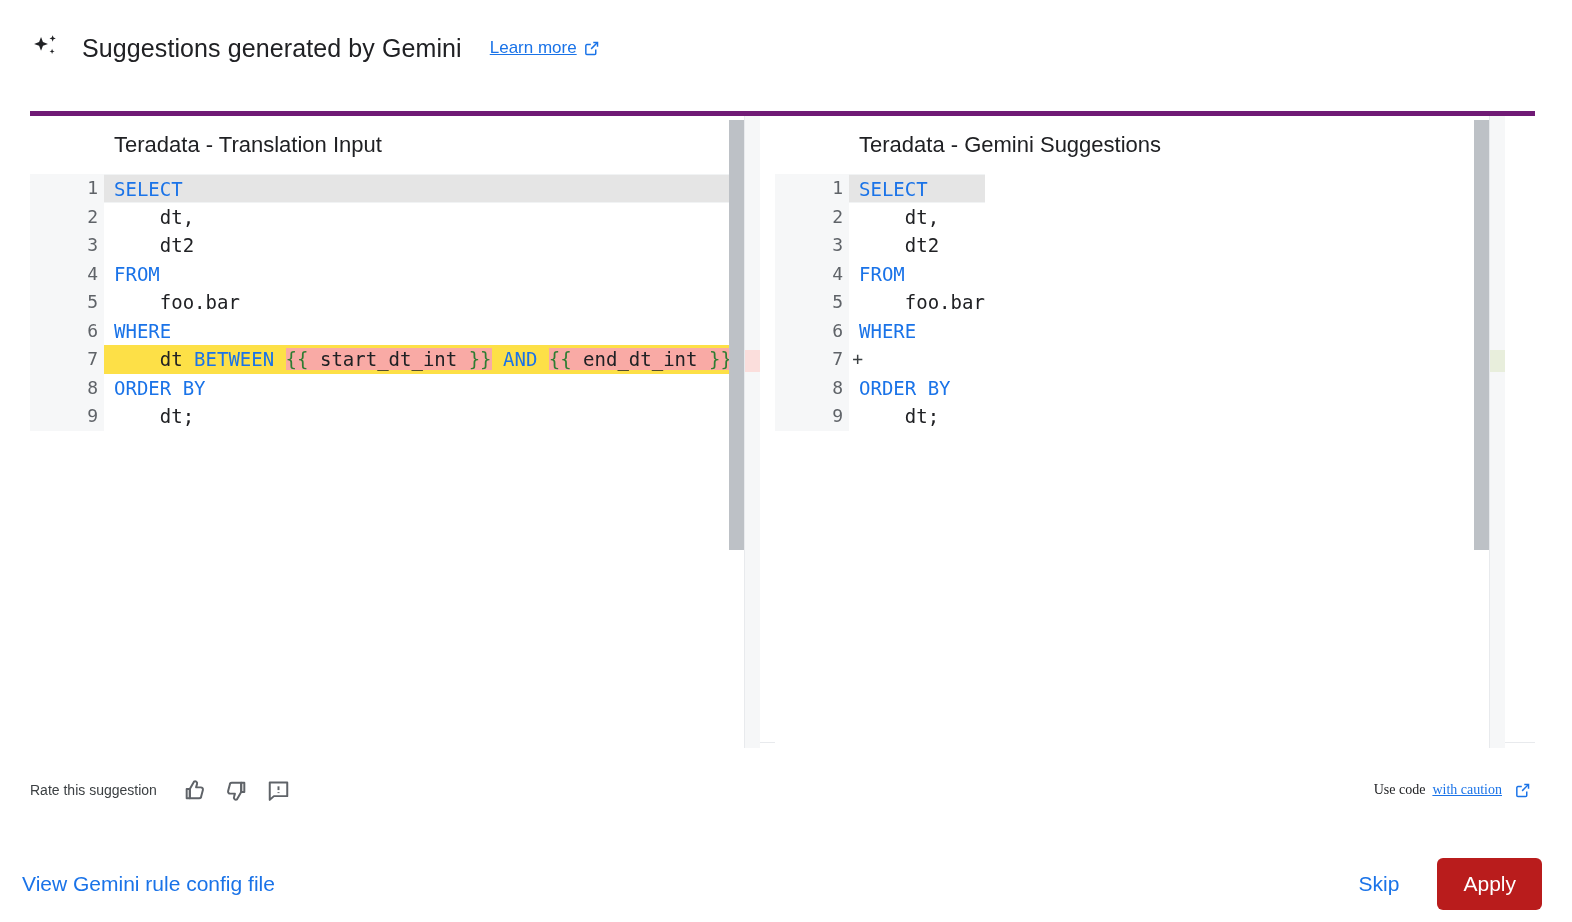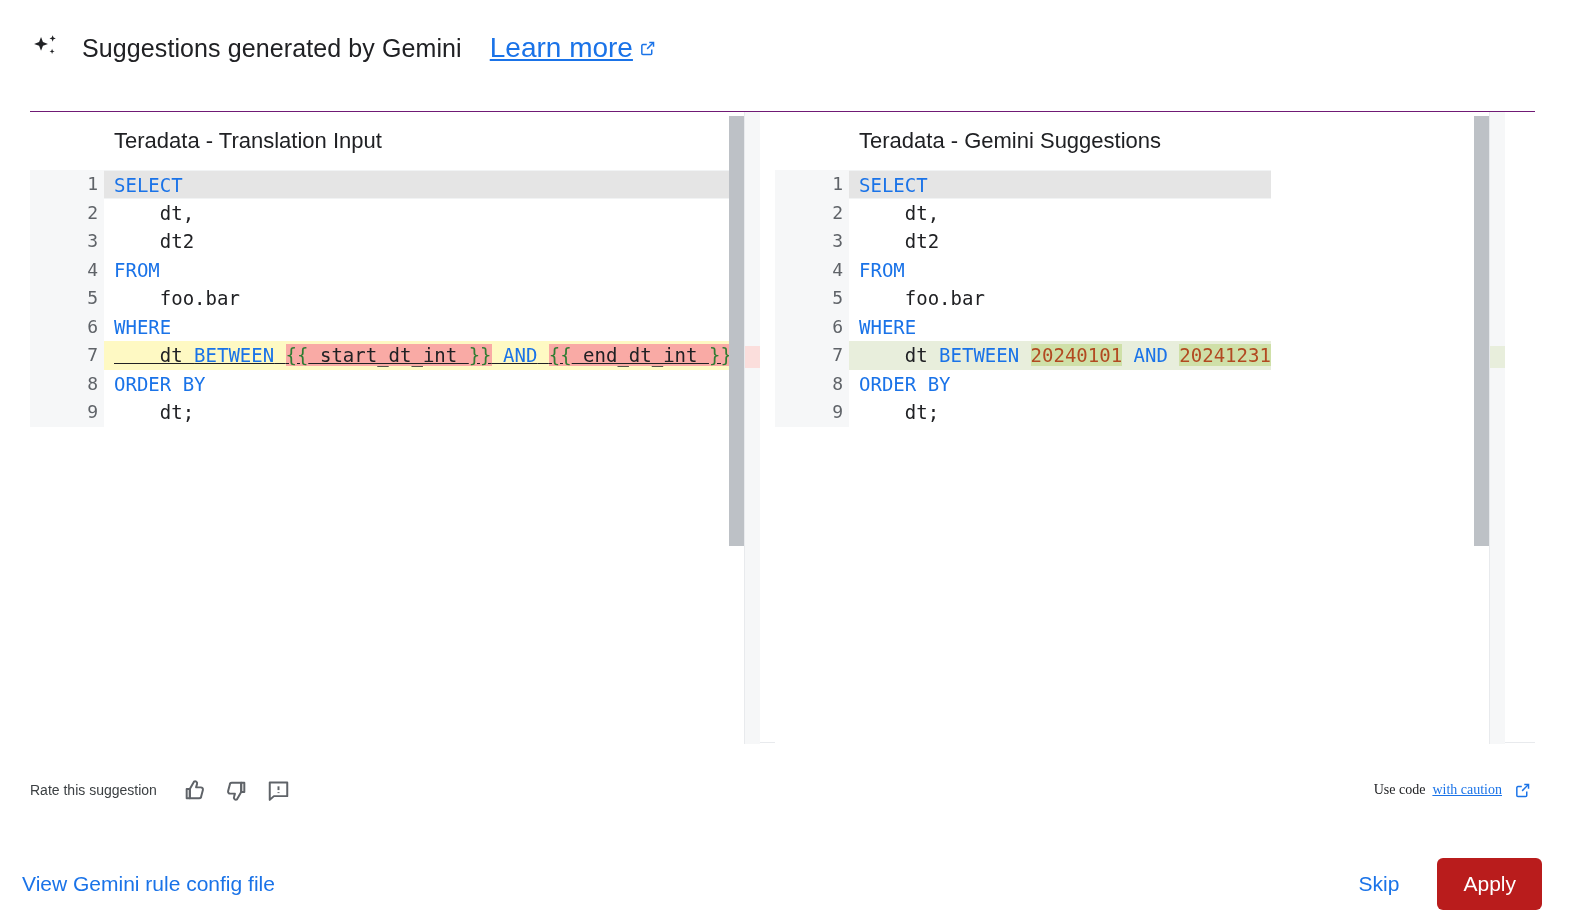--- a/index.html
+++ b/index.html
@@ -20,33 +20,33 @@
     display: flex; align-items: center;
     padding-left: 28px;
   }
   .sparkle-icon { width: 34px; height: 34px; flex: none; display: block; }
   .gemini-title {
     font-size: 25px; color: #202124;
     margin-left: 20px; letter-spacing: 0.1px;
     white-space: nowrap;
   }
   .learn-more {
-    margin-left: 28px; font-size: 28px;
+    margin-left: 28px; font-size: 17px;
     color: #1a73e8; text-decoration: underline;
     display: inline-flex; align-items: center; gap: 6px;
     cursor: pointer; white-space: nowrap;
   }
   .ext-icon { width: 17px; height: 17px; flex: none; }
 
   
   .diff-wrap {
     position: absolute; left: 30px; top: 111px;
     width: 1505px; height: 632px;
     display: flex; gap: 0;
-    border-top: 1px solid #701a75;
+    border-top: 5px solid #701a75;
     border-bottom: 1px solid #e8eaed;
     background: #ffffff;
   }
   .pane {
     position: relative;
     height: 632px;
     background: #ffffff;
     display: flex;
     flex-direction: column;
     overflow: hidden;
@@ -84,21 +84,21 @@
     font-size: 18px;
     position: relative;
   }
   .ln .sign { position: absolute; right: -14px; top: 0; color: #3c4043; }
   .code {
     flex: 1; min-width: 0;
     padding-left: 10px;
     position: relative;
   }
   .row.first .code { background: #e5e5e5; border-top: 1px solid #f1f3f4; border-bottom: 1px solid #f1f3f4; }
-  .row.del .code { background: #fef9c3; text-decoration: underline; }
+  .row.del .code { background: #fde047; }
   .row.add .code { background: #e8eedc; }
   .row.del .ln, .row.add .ln { background: #f6f7f8; }
 
   .kw   { color: #1a73e8; }
   .tok  { color: #202124; }
   .num  { color: #b24a21; }
   .brace{ color: #2e7d32; }
   .wdel { background: #f9aaa5; }
   .wadd { background: #cfe0a8; }
 
@@ -225,21 +225,21 @@
     <div class="pane pane-right">
       <div class="pane-title">Teradata - Gemini Suggestions</div>
       <div class="pane-body">
         <div class="rows" id="rows-right">
             <div class="row first"><div class="ln">1</div><div class="code"><span class="kw">SELECT</span></div></div>
             <div class="row"><div class="ln">2</div><div class="code"><span class="tok">    dt,</span></div></div>
             <div class="row"><div class="ln">3</div><div class="code"><span class="tok">    dt2</span></div></div>
             <div class="row"><div class="ln">4</div><div class="code"><span class="kw">FROM</span></div></div>
             <div class="row"><div class="ln">5</div><div class="code"><span class="tok">    foo.bar</span></div></div>
             <div class="row"><div class="ln">6</div><div class="code"><span class="kw">WHERE</span></div></div>
-            <div class="row add"><div class="ln">7<span class="sign">+</span></div><div class="code"><span class="tok">    dt </span><span class="kw">BETWEEN</span><span class="tok"> </span><span class="num wadd">20240101</span><span class="tok"> </span><span class="kw">AND</span><span class="tok"> </span><span class="num wadd">20241231</span></div></div>
+            <div class="row add"><div class="ln">7<span class="sign">+</span></div></div>
             <div class="row"><div class="ln">8</div><div class="code"><span class="kw">ORDER BY</span></div></div>
             <div class="row"><div class="ln">9</div><div class="code"><span class="tok">    dt;</span></div></div>
           </div>
       </div>
       <div class="vscroll">
         <div class="vthumb"></div>
       </div>
       <div class="marker-col">
         <div class="mk" style="top:234px;height:22px;background:#e8eedc;"></div>
       </div>

